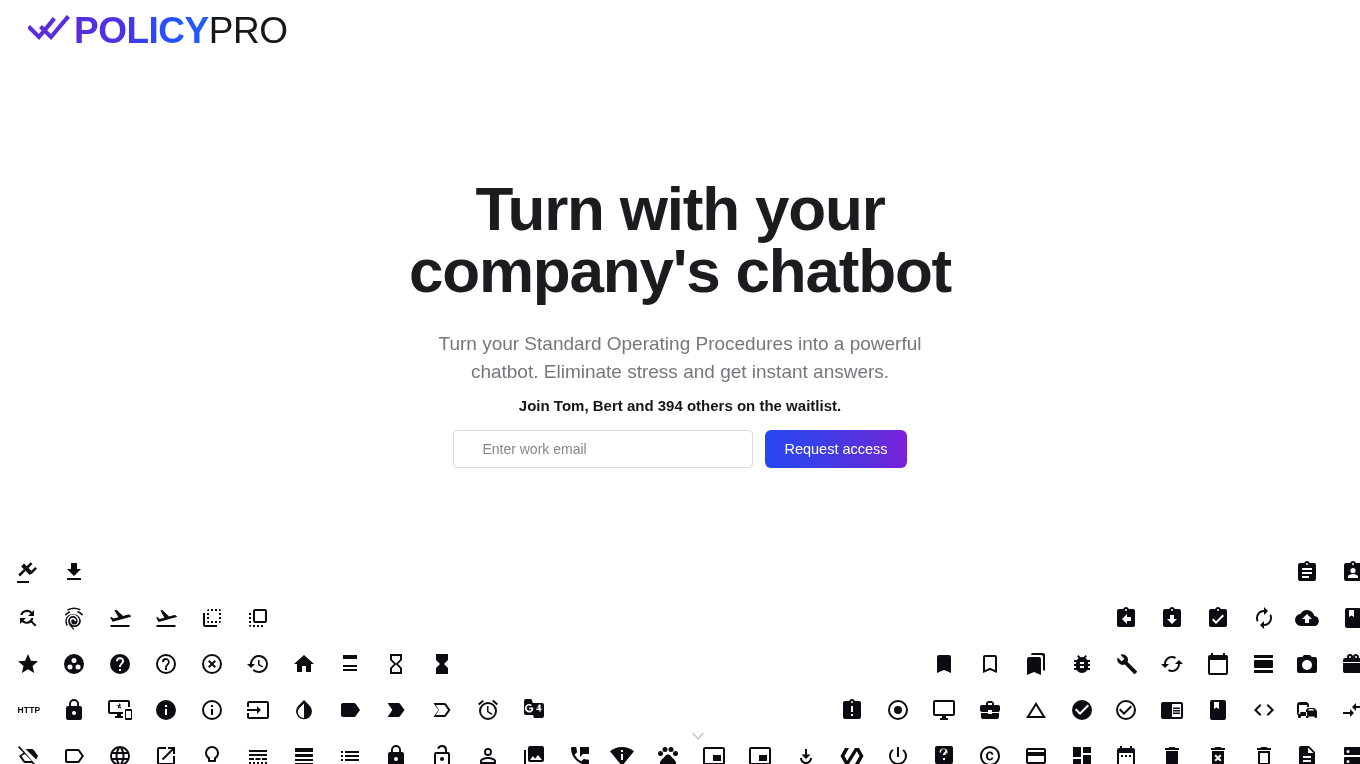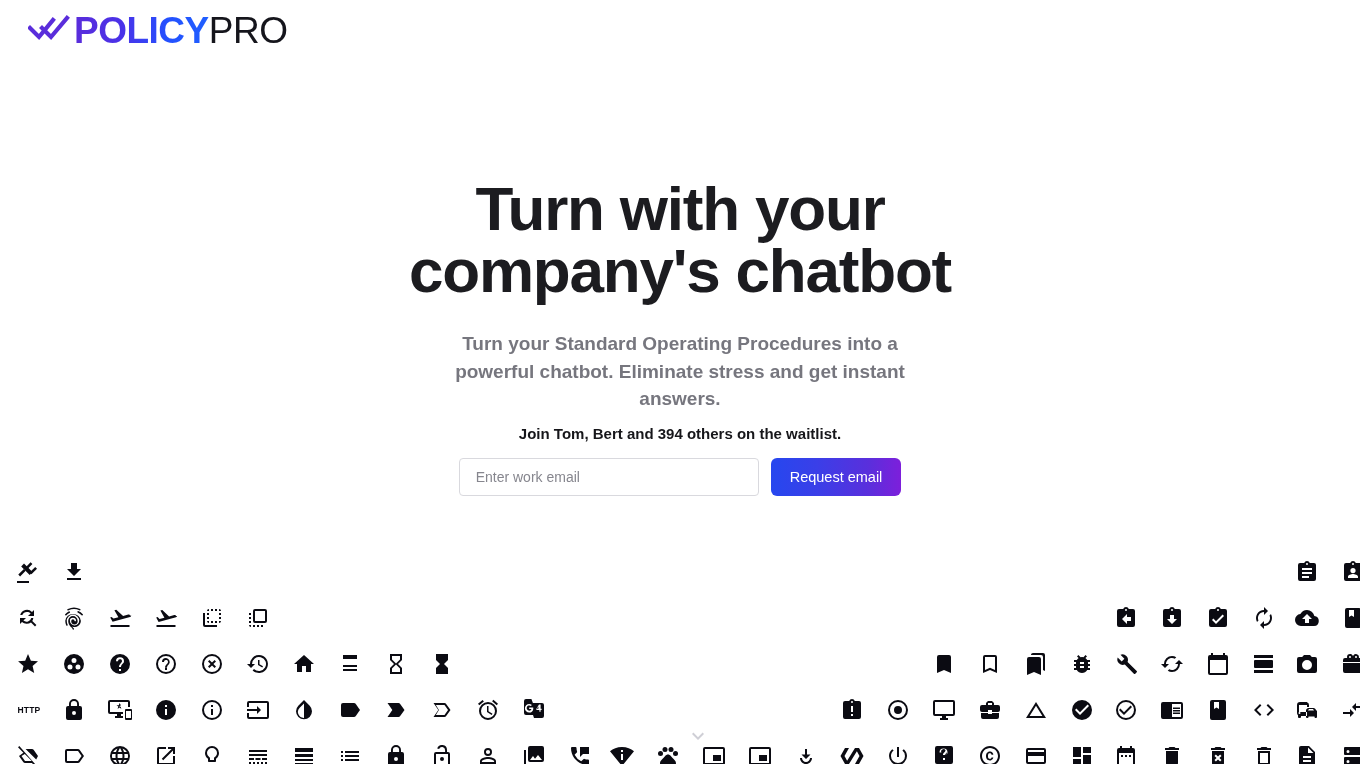--- a/index.html
+++ b/index.html
@@ -32,33 +32,33 @@
     font-size: 13px; font-weight: bold; letter-spacing: 1.1px;
     color: #6d6d75; text-transform: uppercase; margin: 0 0 22px 0;
   }
   #headline {
     font-size: 62px; font-weight: bold; line-height: 1.0;
     color: #1c1c20; margin: 0; letter-spacing: -1.2px;
   }
   #headline .line { display: block; }
   #subhead {
     margin: 28px auto 0 auto; width: 520px;
-    font-size: 19px; line-height: 1.45; color: #76767e; font-weight: 700;
+    font-size: 19px; line-height: 1.45; color: #76767e; font-weight: 400;
   }
   #waitlist {
     margin: 12px 0 0 0; font-size: 15px; font-weight: bold; color: #16161a;
   }
 
   
   #signup-form {
     margin: 16px auto 0 auto; display: flex; justify-content: center;
     align-items: center; gap: 12px;
   }
   #email-field {
-    width: 300px; height: 38px; padding: 0 16px;
+    width: 300px; height: 38px; padding: 0 28px;
     border: 1px solid #d9d9de; border-radius: 4px; background: #fff;
     font-size: 14px; color: #3b3b42; font-family: "Liberation Sans", sans-serif;
     outline: none;
   }
   #email-field::placeholder { color: #86868e; }
   #request-btn {
     height: 38px; padding: 0 19px; border: none; border-radius: 6px;
     background: linear-gradient(90deg, #2647ef 0%, #3a3fe8 35%, #5a2fdc 75%, #7d1fdb 100%);
     color: #fff; font-size: 14.5px; font-weight: 400; cursor: pointer;
     font-family: "Liberation Sans", sans-serif; white-space: nowrap;
@@ -94,21 +94,21 @@
   <div id="hero">
     <h1 id="headline">
       <span class="line">Turn with your</span>
       <span class="line">company's chatbot</span>
     </h1>
     <p id="subhead">Turn your Standard Operating Procedures into a powerful chatbot. Eliminate stress and get instant answers.</p>
     <p id="waitlist">Join Tom, Bert and 394 others on the waitlist.</p>
 
     <form id="signup-form">
       <input id="email-field" type="text" placeholder="Enter work email" style="">
-      <button id="request-btn" type="submit">Request email</button>
+      <button id="request-btn" type="submit">Request access</button>
     </form>
   </div>
 
   <div id="icon-grid">
       <div class="icon-cell" style="left: 14px; top: 18px;">
         <svg width="24" height="24" viewBox="0 0 24 24" fill="currentColor">
           <path d="M1 21h12v2H1zM5.2 6.4l2.8-2.8 8.5 8.5-2.8 2.8zM11 1.4l2.8-2.8 0 0z"></path>
           <path d="M2.3 14.6l5.6-5.6 1.8 1.8-5.6 5.6zM9 7.9l5.6-5.6 1.8 1.8L10.8 9.7z"></path>
           <path d="M13.6 12.5l5.6-5.6 1.8 1.8-5.6 5.6z"></path>
         </svg>

